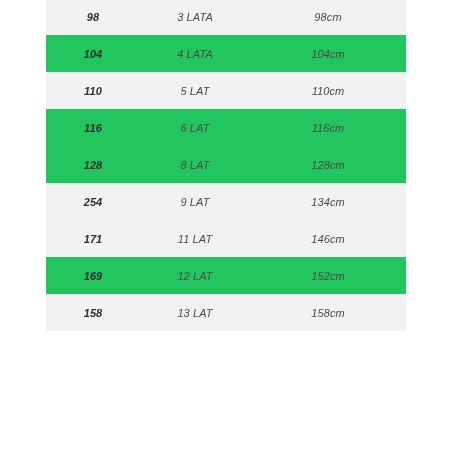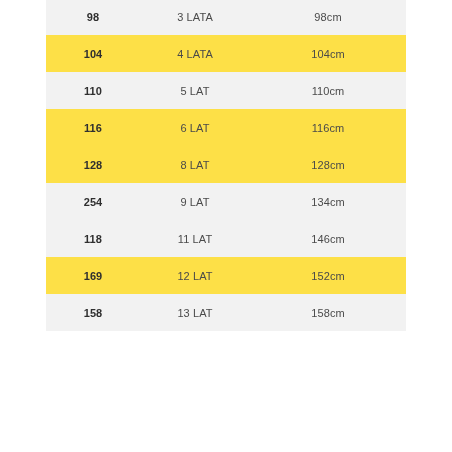--- a/index.html
+++ b/index.html
@@ -14,20 +14,21 @@
     overflow: hidden;
     font-family: "Liberation Sans", sans-serif;
     -webkit-font-smoothing: antialiased;
   }
 
   #size-chart {
     position: relative;
     width: 420px;
     height: 452px;
     background: #ffffff;
+    font-style: italic;
   }
 
   
   .table-wrap {
     position: absolute;
     left: 46px;
     top: 0;
     width: 360px;
     height: 452px;
     overflow: hidden;
@@ -46,21 +47,21 @@
   table.size-table col.c3 { width: 156px; }
 
   table.size-table tr {
     height: 37px;
   }
 
   table.size-table tr.zebra {
     background: #f2f2f2;
   }
   table.size-table tr.plain {
-    background: #fde047;
+    background: #22c55e;
   }
 
   table.size-table td {
     height: 37px;
     padding: 0;
     text-align: center;
     vertical-align: middle;
     font-size: 11px;
     line-height: 14px;
     letter-spacing: 0.1px;
@@ -116,21 +117,21 @@
             <td class="col-size">128</td>
             <td class="col-age">8 LAT</td>
             <td class="col-height">128cm</td>
           </tr>
           <tr class="zebra">
             <td class="col-size">254</td>
             <td class="col-age">9 LAT</td>
             <td class="col-height">134cm</td>
           </tr>
           <tr class="zebra">
-            <td class="col-size">118</td>
+            <td class="col-size">171</td>
             <td class="col-age">11 LAT</td>
             <td class="col-height">146cm</td>
           </tr>
           <tr class="plain">
             <td class="col-size">169</td>
             <td class="col-age">12 LAT</td>
             <td class="col-height">152cm</td>
           </tr>
           <tr class="zebra">
             <td class="col-size">158</td>

